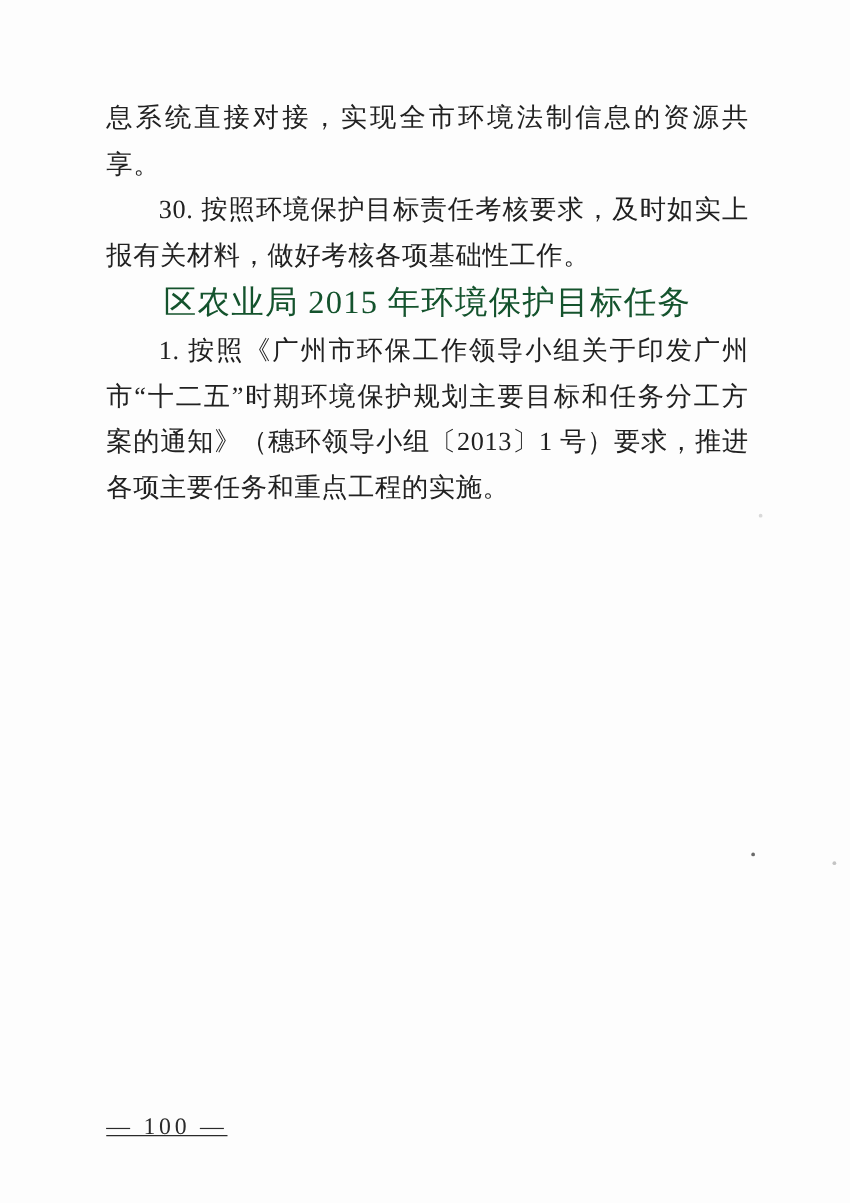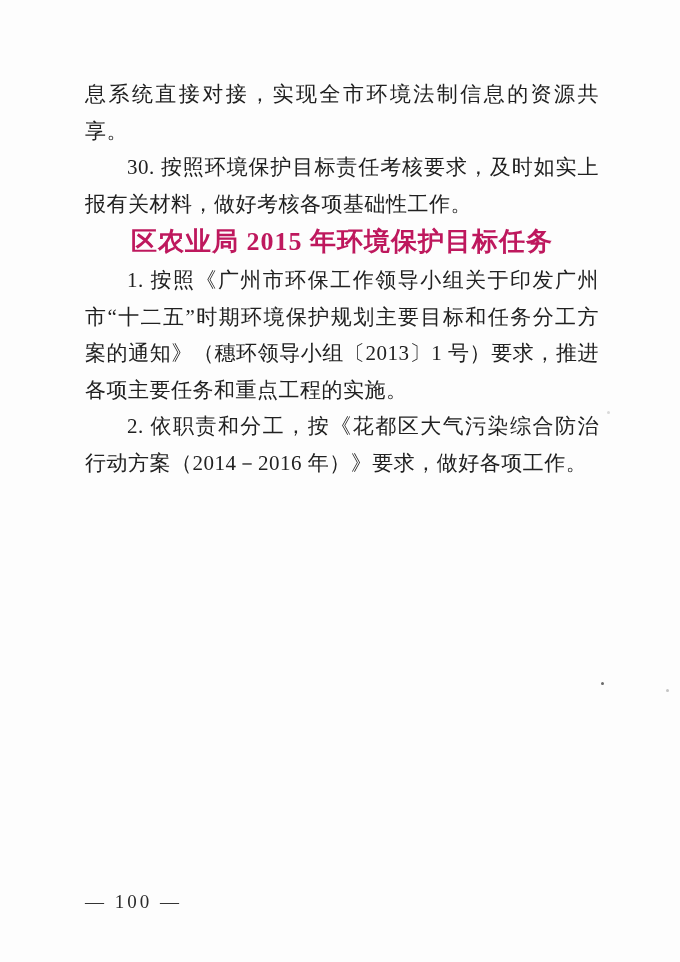--- a/index.html
+++ b/index.html
@@ -37,33 +37,34 @@
     text-indent: 2em;
   }
   .para-cont {
     text-indent: 0;
   }
   .section-title {
     margin: 28px 0 34px 0;
     text-align: center;
     font-size: 26px;
     line-height: 40px;
-    font-weight: 700;
-    color: #be185d;
+    font-weight: 400;
+    color: #14532d;
     letter-spacing: 1px;
     text-indent: 0;
   }
   .page-number {
     position: absolute;
     left: 85px;
     top: 891px;
     color: #2a2a2a;
     font-size: 19px;
     letter-spacing: 3px;
     white-space: nowrap;
+    text-decoration: underline;
   }
   .speckle {
     position: absolute;
     border-radius: 50%;
   }
   .speckle-1 { left: 607px; top: 411px; width: 3px; height: 3px; background: #d9d9d9; }
   .speckle-2 { left: 601px; top: 682px; width: 3px; height: 3px; background: #6a6a6a; }
   .speckle-3 { left: 666px; top: 689px; width: 3px; height: 3px; background: #c4c4c4; }
 </style>
 </head>
@@ -77,21 +78,20 @@
 
 
 
     <p class="para-indent">30. 按照环境保护目标责任考核要求，及时如实上报有关材料，做好考核各项基础性工作。</p>
 
     <p class="section-title">区农业局 2015 年环境保护目标任务</p>
 
 
     <p class="para-indent">1. 按照《广州市环保工作领导小组关于印发广州市“十二五”时期环境保护规划主要目标和任务分工方案的通知》（穗环领导小组〔2013〕1 号）要求，推进各项主要任务和重点工程的实施。</p>
 
-    <p class="para-indent">2. 依职责和分工，按《花都区大气污染综合防治行动方案（2014－2016 年）》要求，做好各项工作。</p>
 
 
   </div>
 
   <div class="page-number">— 100 —</div>
 
   <div class="speckle speckle-1"></div>
   <div class="speckle speckle-2"></div>
   <div class="speckle speckle-3"></div>
 

